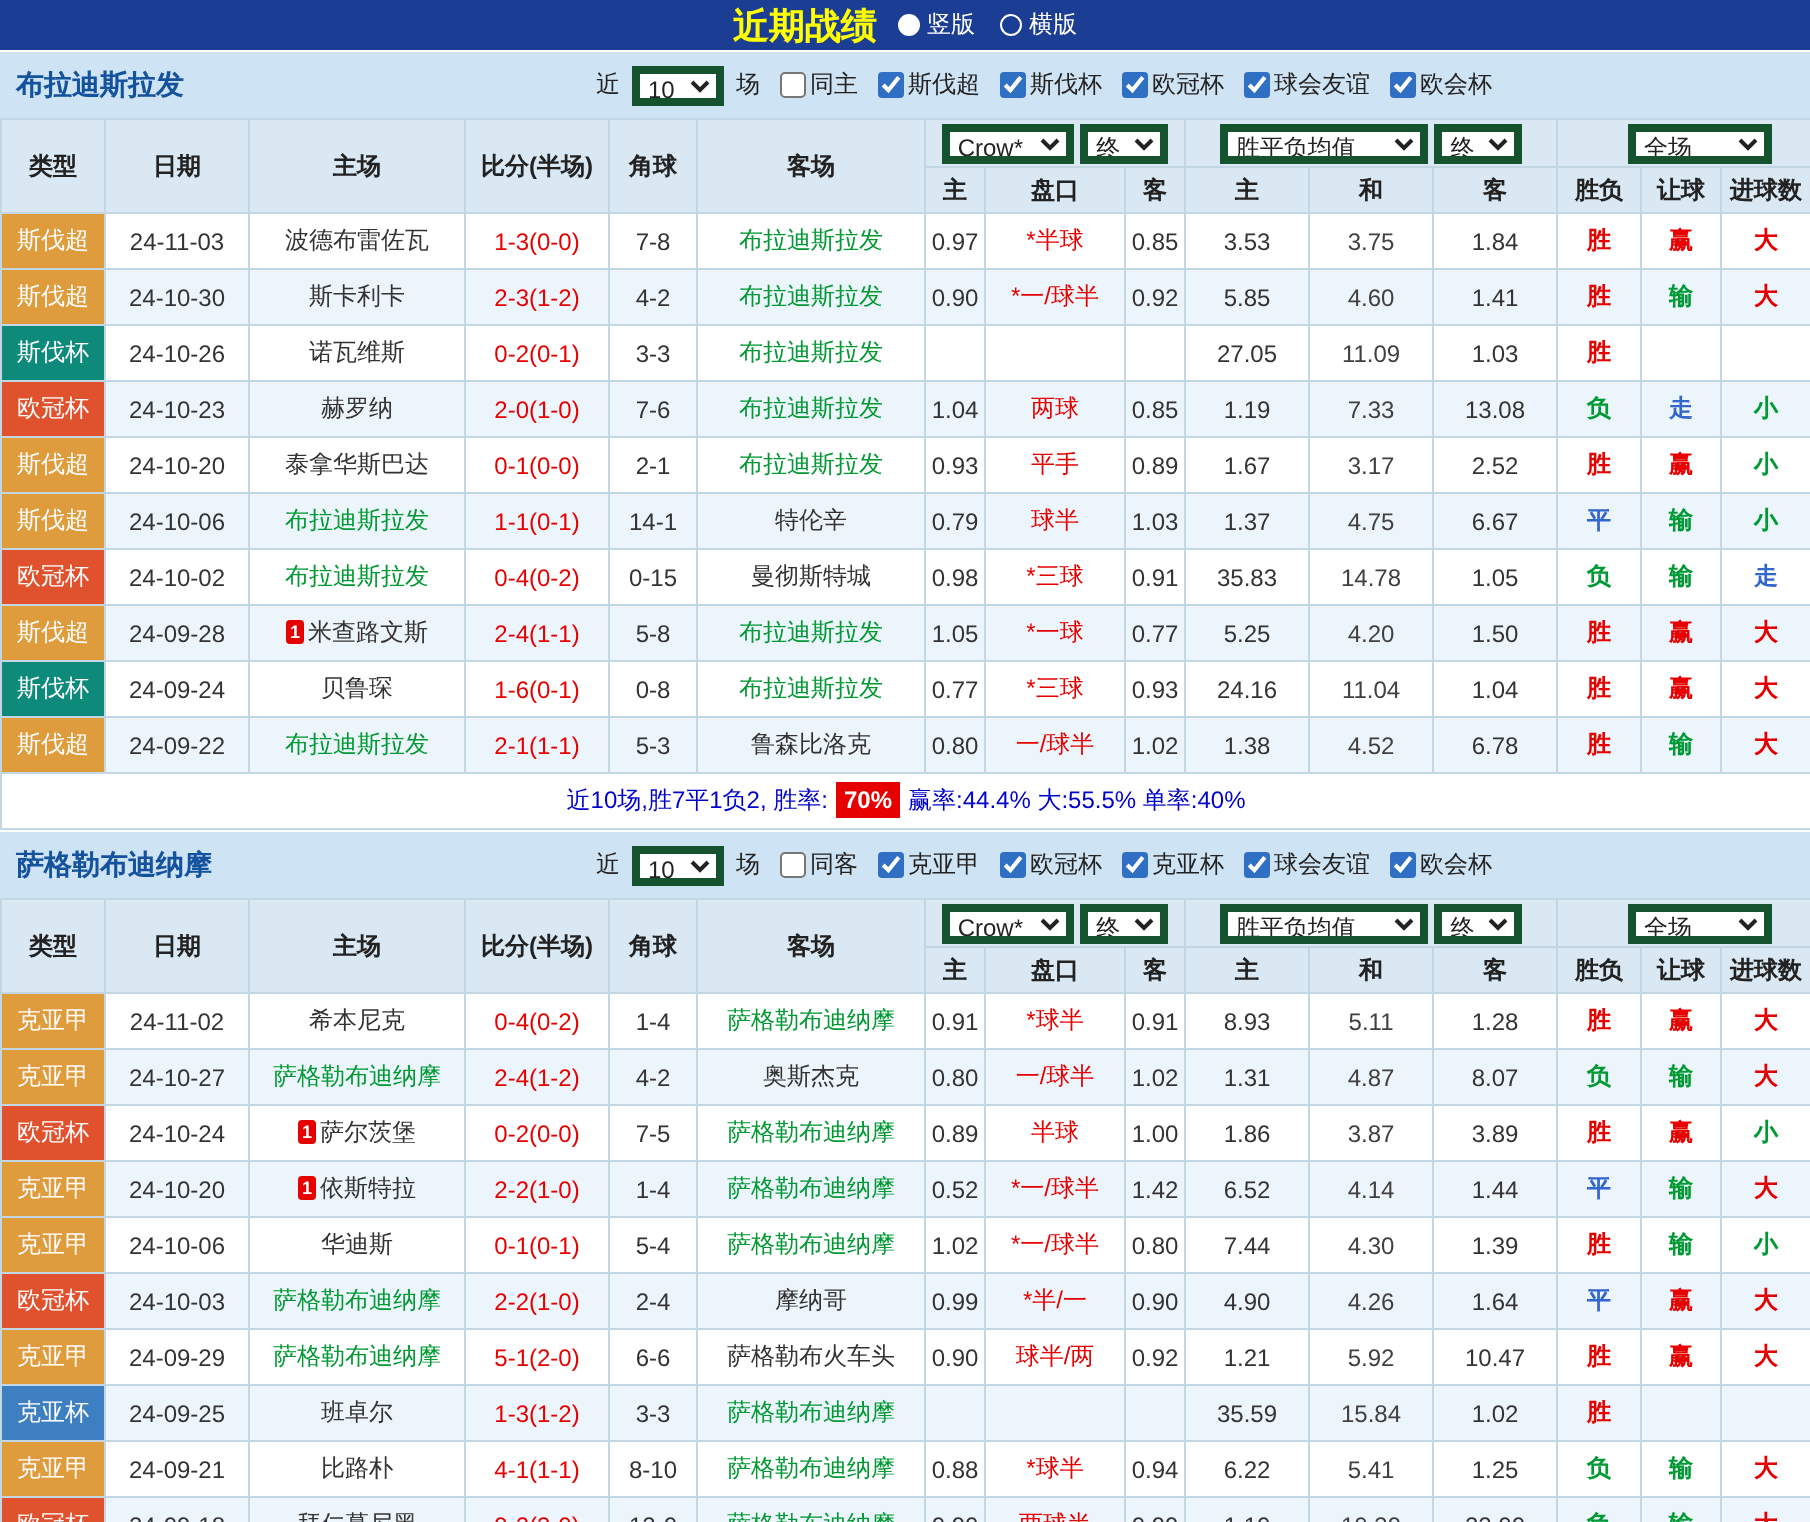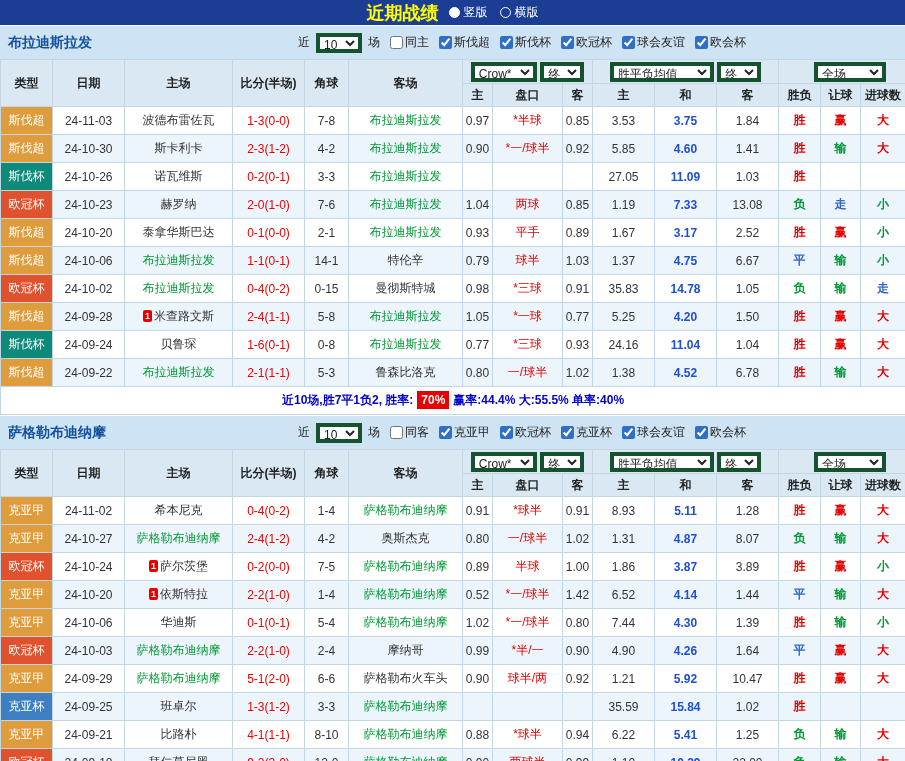--- a/index.html
+++ b/index.html
@@ -56,32 +56,32 @@
     border: 1px solid #c3d6e4; text-align: center; padding: 0;
     overflow: hidden; white-space: nowrap;
   }
   thead th { background: #d9e8f3; font-weight: bold; height: 23px; color: #222; }
   thead th.sel-cell { height: 24px; }
   tbody td { height: 28px; }
   tr.even td { background: #edf5fc; }
   tr.odd td { background: #ffffff; }
   .type-cell { color: #fff; font-size: 12px; }
   .score-cell, .line-cell { color: #e60000; }
-  .blue { color: #1d4ed8; font-weight: bold; }
+  .blue { color: #404040; }
   .c-r { color: #e60000; font-weight: bold; }
   .c-g { color: #009933; font-weight: bold; }
   .c-b { color: #3366cc; font-weight: bold; }
   .team-focus { color: #009933; }
   .badge1 {
     display: inline-block; background: #e60000; color: #fff; font-size: 9px;
     line-height: 12px; width: 9px; height: 12px; border-radius: 2px;
     margin-right: 2px; font-weight: bold; vertical-align: 1px;
   }
   .summary-td { height: 28px; background: #fff; }
-  .sum-text { color: #0000cc; font-weight: bold; }
+  .sum-text { color: #0000cc; }
   .rate-badge { background: #e60000; color: #fff; padding: 2px 4px; font-weight: bold; margin: 0 4px; }
 </style>
 </head>
 <body>
 
 <div class="topbar">
   <span class="title">近期战绩</span>
   <span style="display:inline-flex;gap:12px;">
       <span class="view-opt">
         <span class="radio sel"></span>

